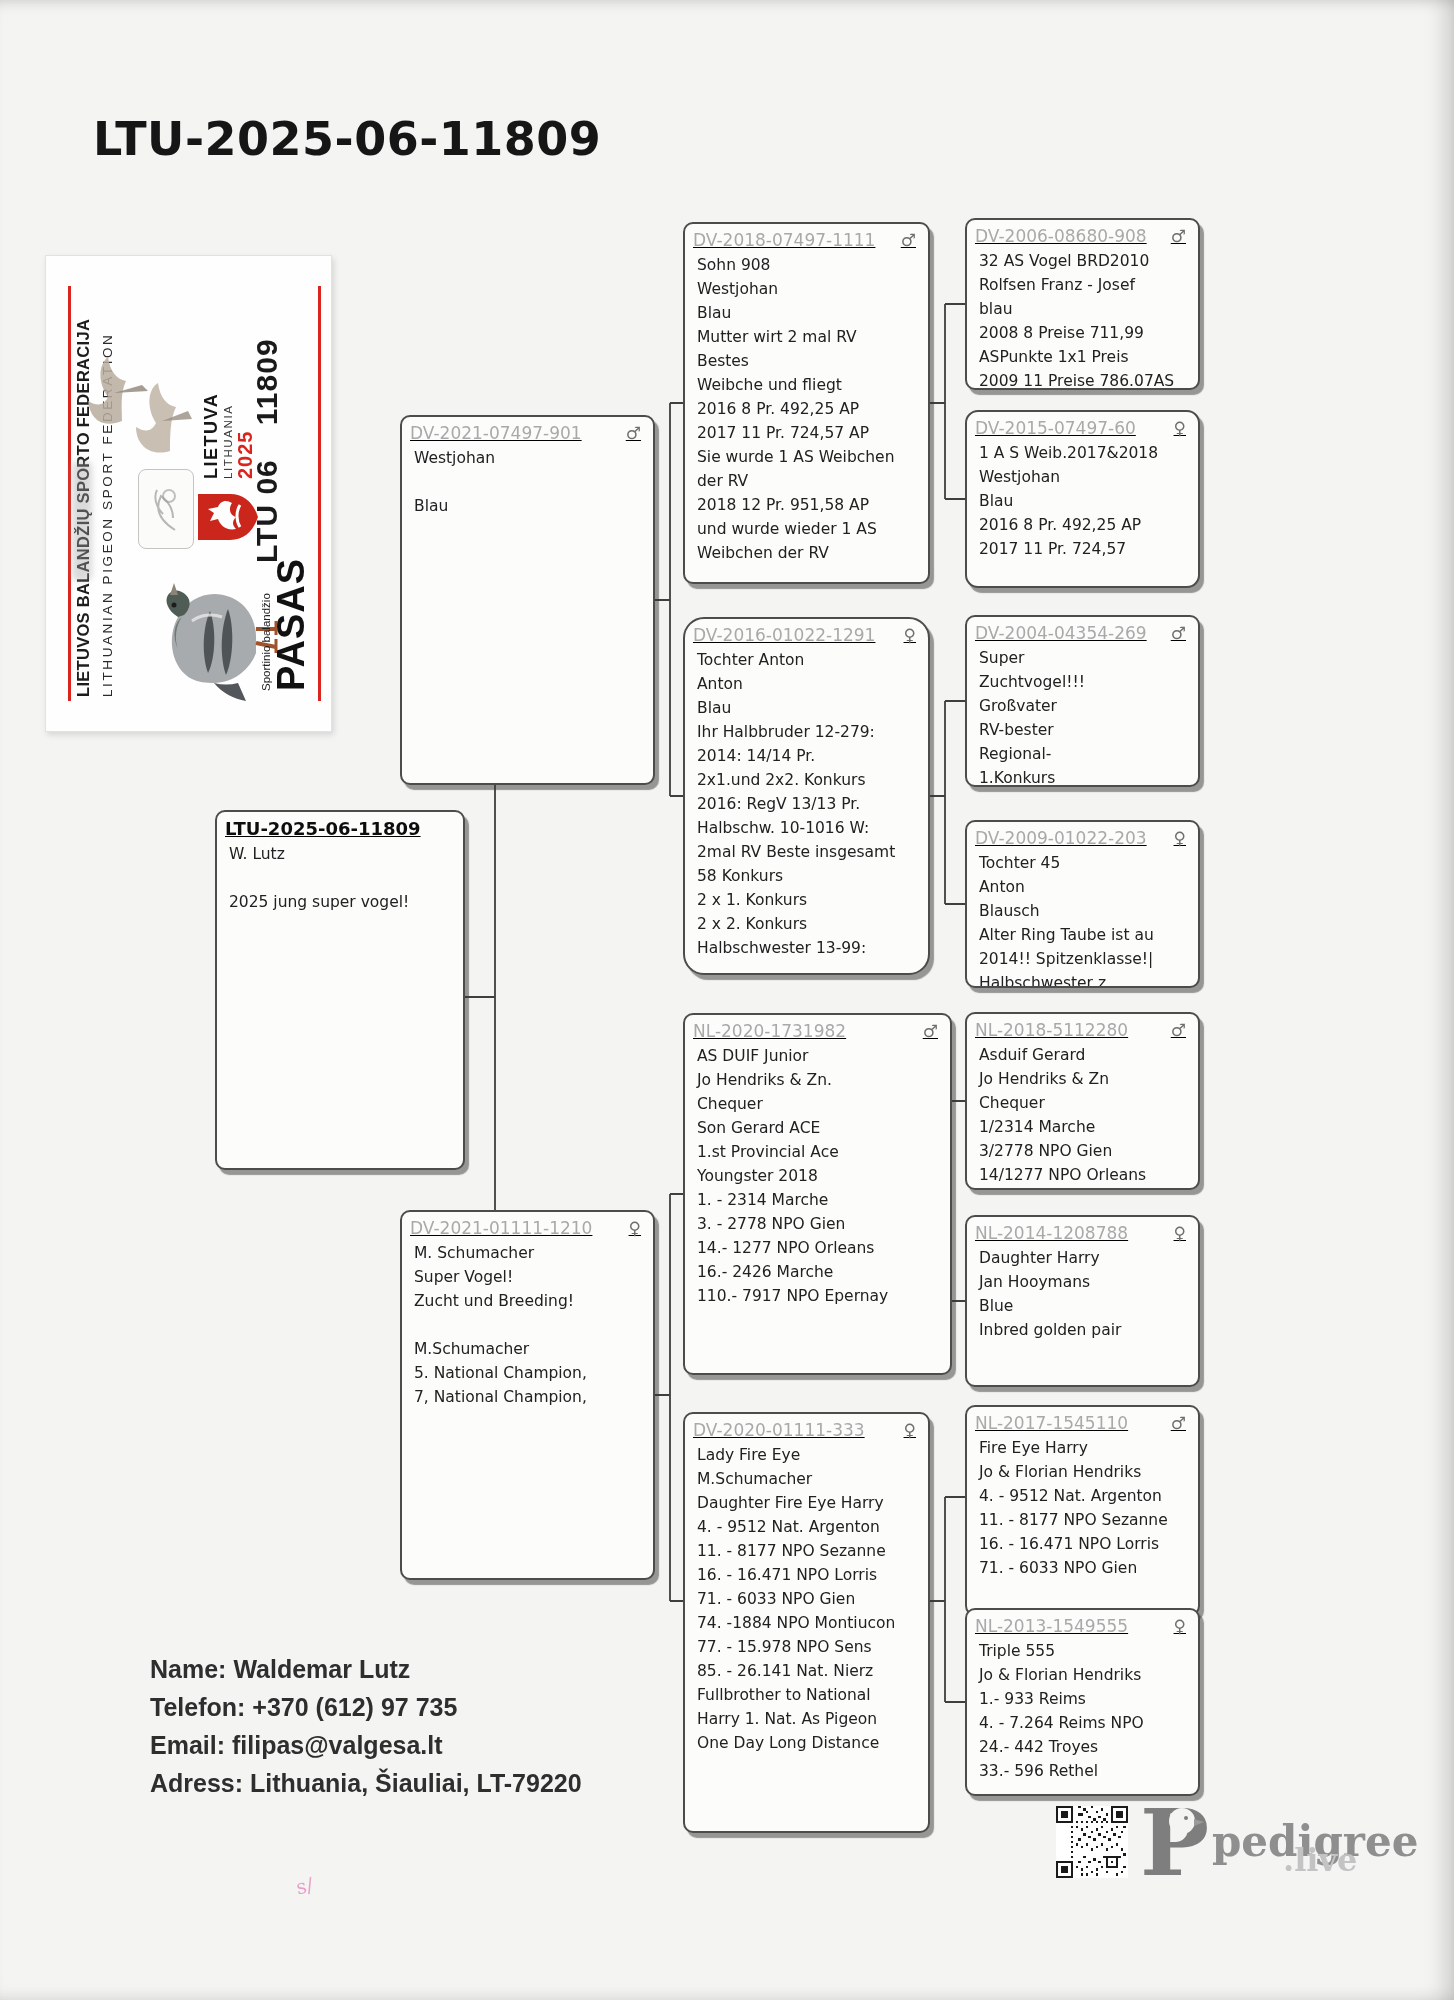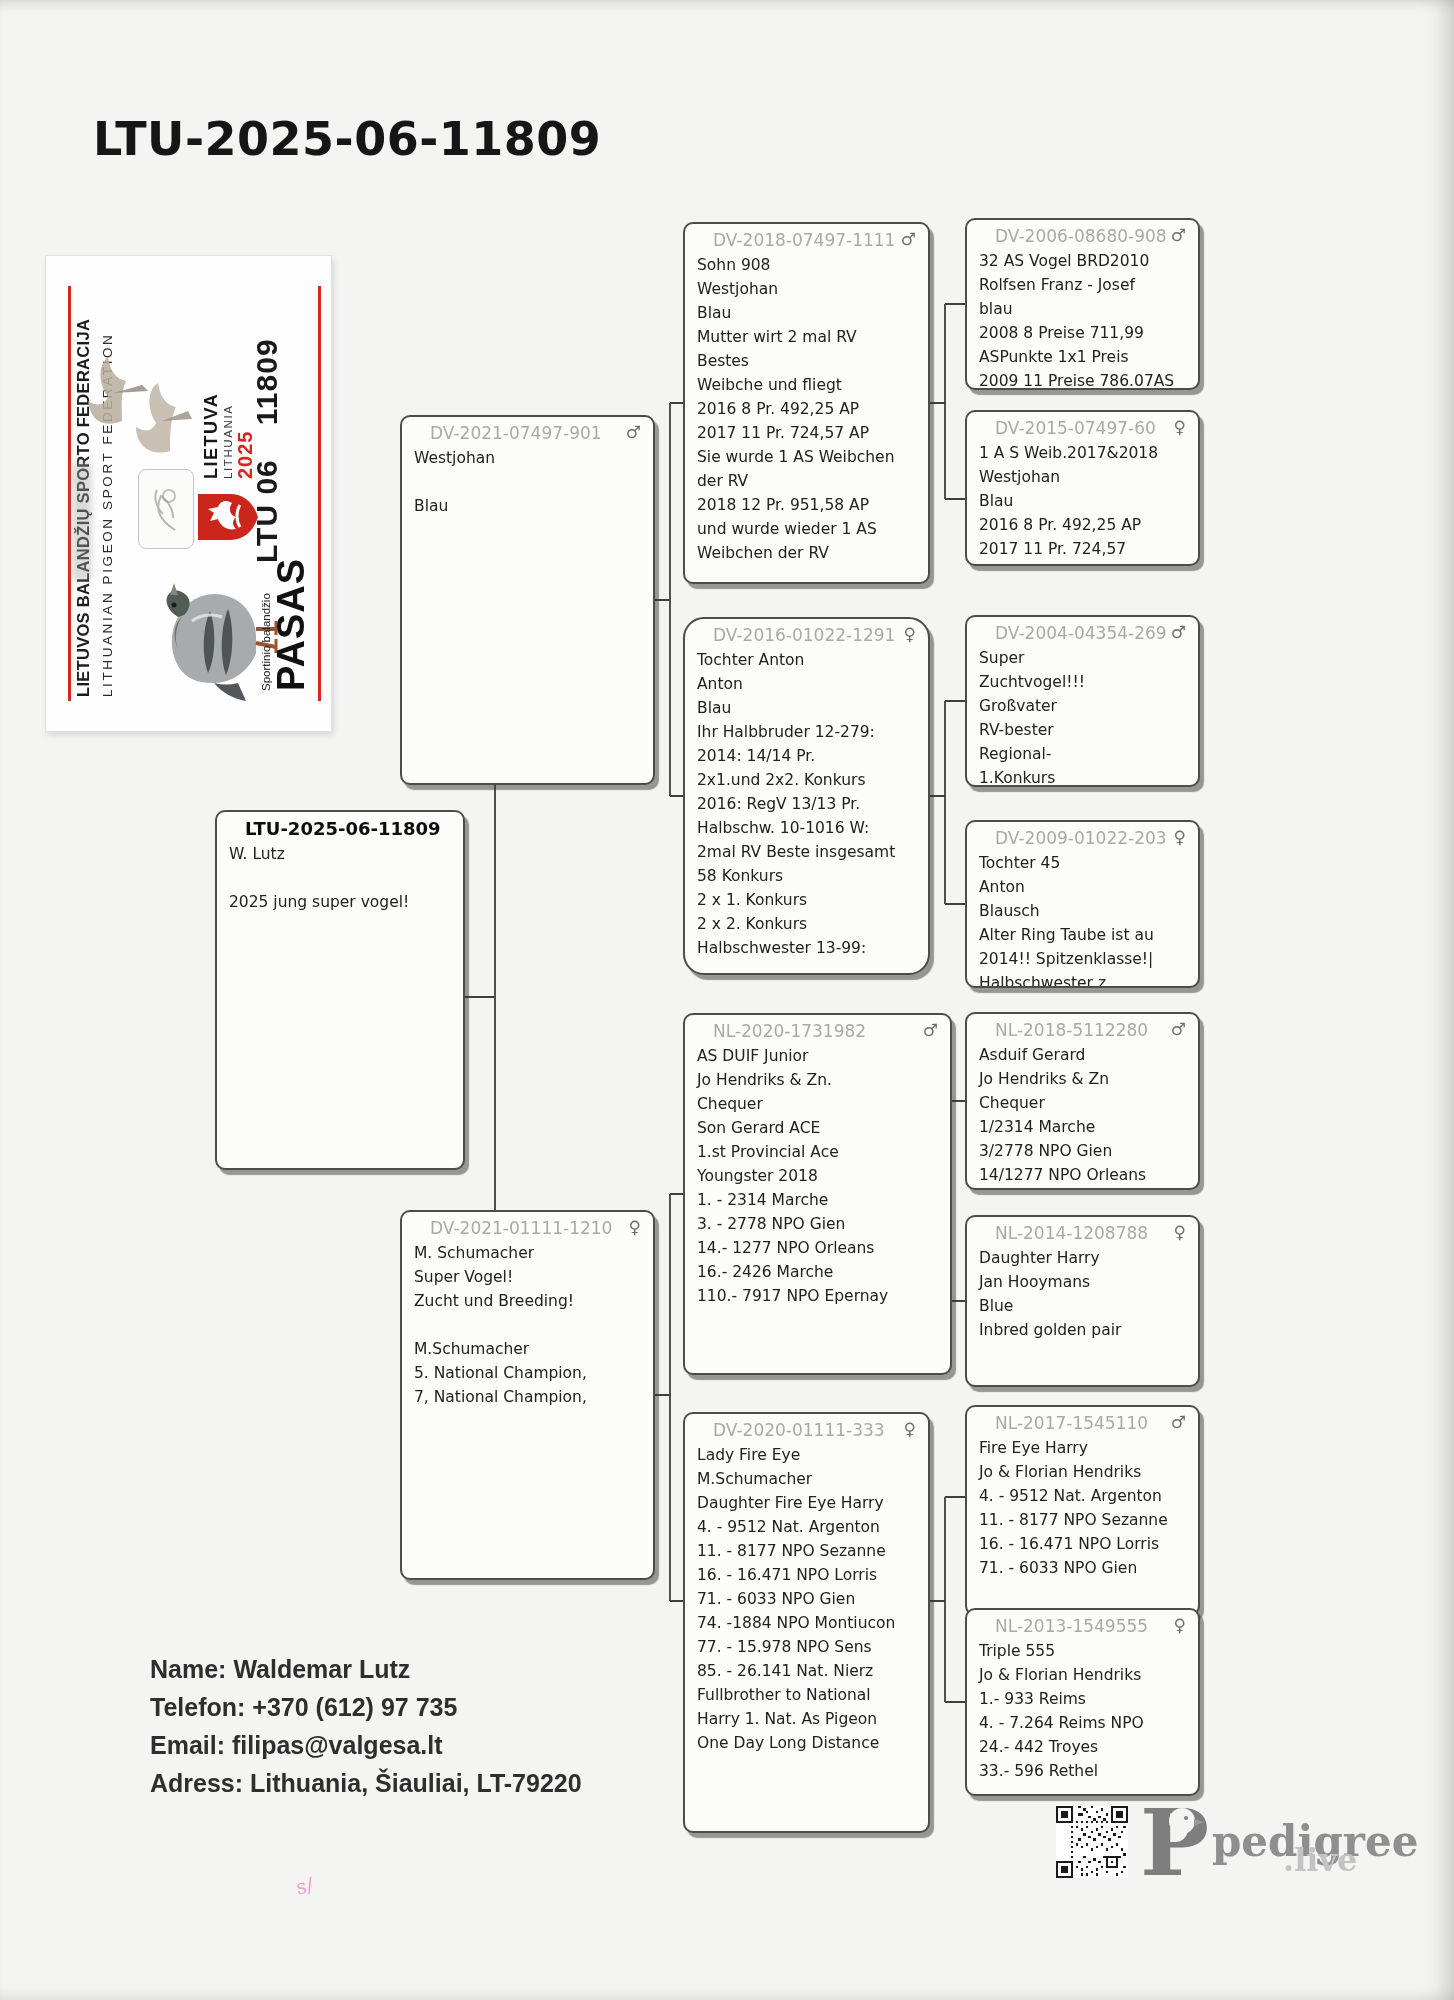--- a/index.html
+++ b/index.html
@@ -7,21 +7,21 @@
         font-family:"DejaVu Sans",sans-serif;
         box-shadow:inset -20px 0 24px -14px rgba(0,0,0,.20),
                    inset 0 12px 16px -12px rgba(0,0,0,.16),
                    inset 0 -14px 18px -14px rgba(0,0,0,.12);}
   .doc-title{position:absolute;left:93px;top:112px;font-size:46px;font-weight:bold;
              color:#161616;letter-spacing:.5px;}
 
   
   .pbox{position:absolute;background:#fcfcfb;border:2px solid #4c4c4c;border-radius:10px;
         box-shadow:4px 5px 1px rgba(55,55,55,.50);box-sizing:border-box;overflow:hidden;}
-  .pbox-head{display:flex;justify-content:space-between;align-items:flex-start;padding:6px 12px 0 28px;}
+  .pbox-head{display:flex;justify-content:space-between;align-items:flex-end;padding:6px 12px 0 8px;text-decoration:underline;}
   .ring{font-size:17px;color:#a9a9a9;white-space:nowrap;}
   .sex{font-size:17px;color:#6f6f6f;line-height:1.1;}
   .subject .ring{color:#0d0d0d;font-weight:bold;font-size:18px;}
   .pbox-body{padding:3px 12px 8px 12px;font-size:15.5px;line-height:1.55;color:#212121;white-space:pre-line;}
 
   .connector{position:absolute;left:0;top:0;pointer-events:none;}
 
   
   .owner{position:absolute;left:150px;top:1650px;font-family:"Liberation Sans",sans-serif;
          font-weight:bold;color:#2e2e2e;font-size:25px;line-height:1.52;}
@@ -250,21 +250,21 @@
         <span class="ring">DV-2006-08680-908</span>
         <span class="sex">♂</span>
       </div>
     <div class="pbox-body">32 AS Vogel BRD2010
 Rolfsen Franz - Josef
 blau
 2008 8 Preise 711,99
 ASPunkte 1x1 Preis
 2009 11 Preise 786.07AS</div>
   </div>
-  <div class="pbox" style="left:965px;top:410px;width:235px;height:156px;">
+  <div class="pbox" style="left:965px;top:410px;width:235px;height:178px;border-radius:13px;">
     <div class="pbox-head">
         <span class="ring">DV-2015-07497-60</span>
         <span class="sex">♀</span>
       </div>
     <div class="pbox-body">1 A S Weib.2017&amp;2018
 Westjohan
 Blau
 2016 8 Pr. 492,25 AP
 2017 11 Pr. 724,57</div>
   </div>

